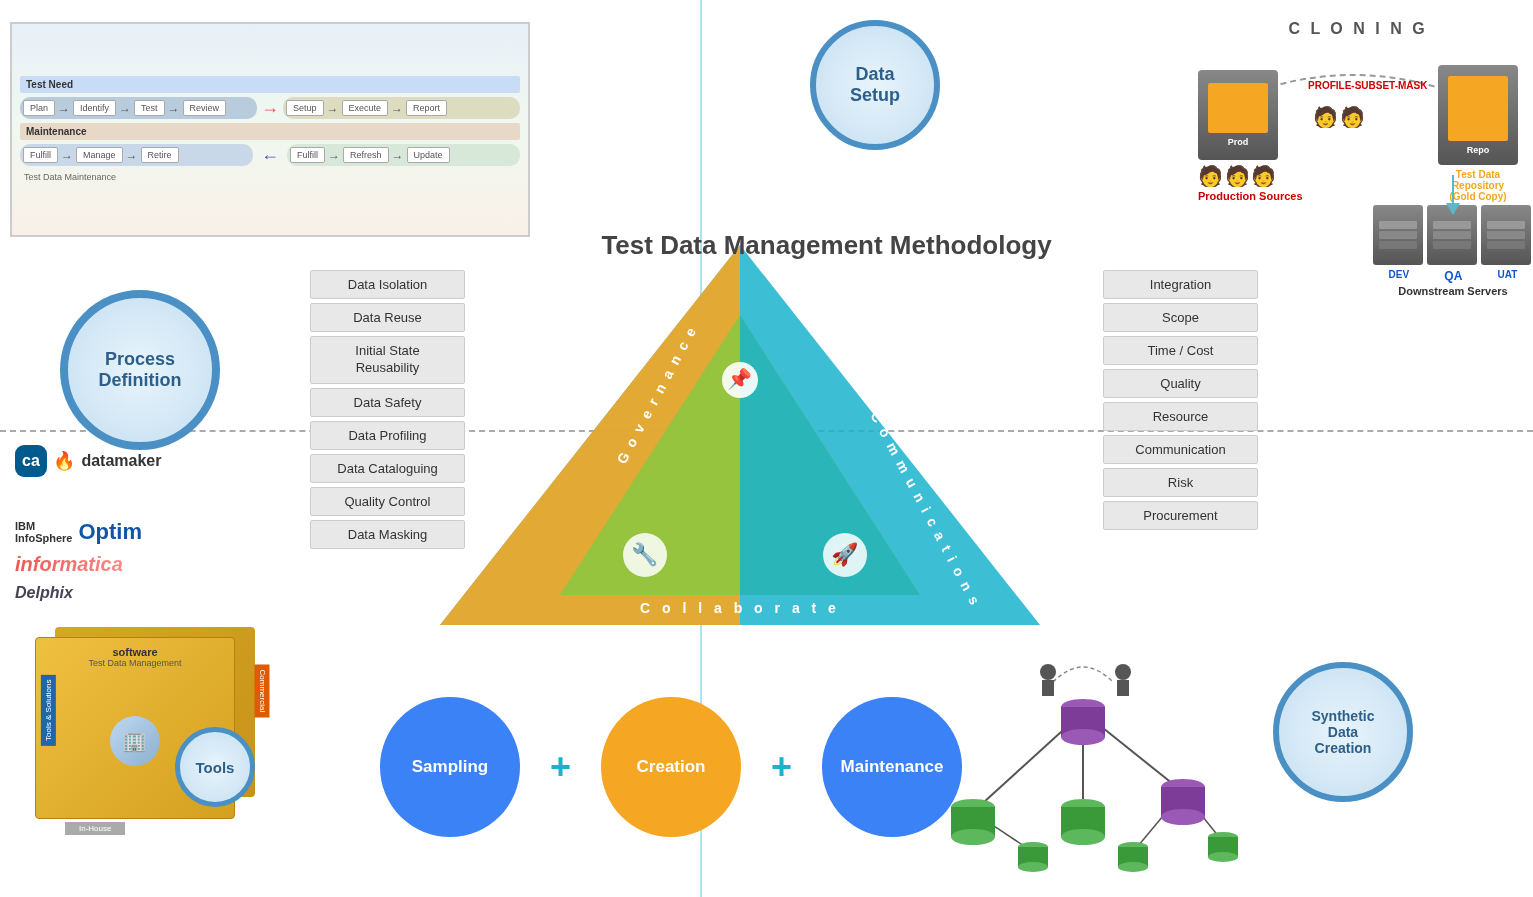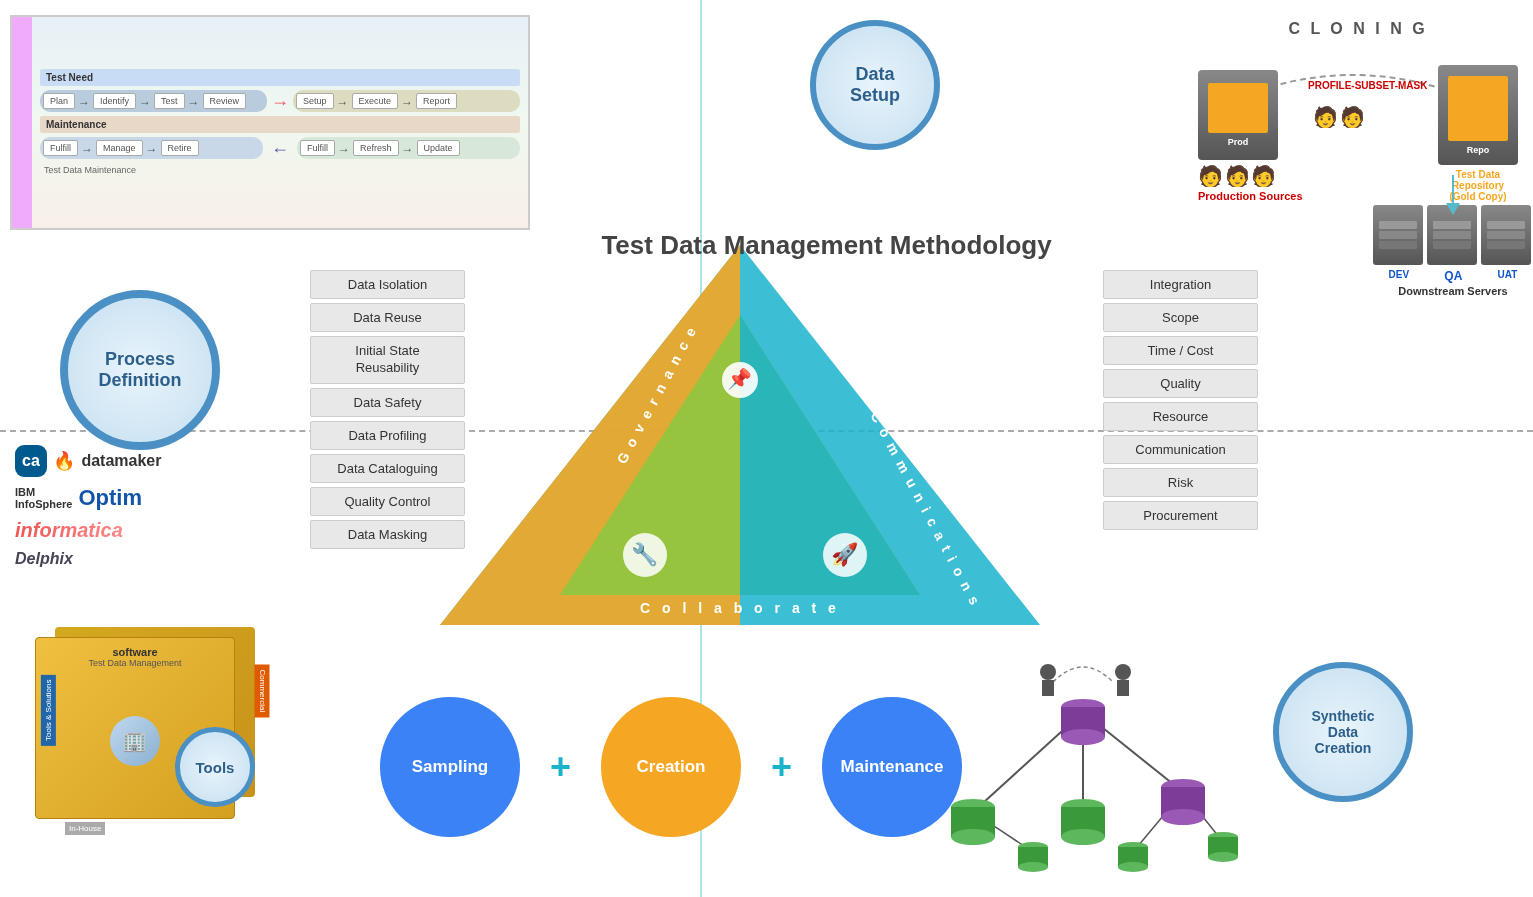--- a/index.html
+++ b/index.html
@@ -153,29 +153,28 @@
 
     .plus-sign {
       font-size: 36px;
       color: #1ab3cc;
       font-weight: bold;
     }
 
     
     .preview-box {
       position: absolute;
-      top: 15px;
+      top: 22px;
       left: 10px;
       width: 520px;
       height: 215px;
       border: 2px solid #ccc;
       background: #f0abfc;
       overflow: hidden;
       z-index: 20;
-      padding-left: 20px;
     }
 
     
     .synthetic-circle {
       position: absolute;
       bottom: 95px;
       right: 120px;
       width: 140px;
       height: 140px;
       border-radius: 50%;
@@ -492,21 +491,21 @@
   </div>
 
   <div class="logo-area">
 
     <div style="display:flex;align-items:center;gap:6px;">
       <div style="width:32px;height:32px;background:#005a8e;color:white;font-size:16px;font-weight:bold;display:flex;align-items:center;justify-content:center;border-radius:9px;">ca</div>
       <div style="font-size:18px;font-weight:bold;color:#e05a00;">🔥</div>
       <div style="font-size:16px;font-weight:bold;color:#333;">datamaker</div>
     </div>
 
-    <div style="display:flex;align-items:center;gap:6px;">
+    <div style="display:flex;align-items:center;gap:6px;margin-top:34px;">
       <div style="font-size:11px;font-weight:bold;color:#333;line-height:1.1;">IBM<br>InfoSphere</div>
       <div style="font-size:22px;font-weight:bold;color:#1155aa;">Optim</div>
     </div>
 
     <div style="display:flex;align-items:center;gap:6px;">
       <div style="font-size:20px;font-weight:bold;background:linear-gradient(to right,#e55,#f88);-webkit-background-clip:text;-webkit-text-fill-color:transparent;font-style:italic;">informatica</div>
     </div>
 
     <div style="display:flex;align-items:center;gap:6px;">
       <div style="font-size:16px;font-weight:bold;color:#445;font-style:italic;">Delphix</div>
@@ -519,21 +518,21 @@
       <div class="sw-box-front">
         <div class="sw-box-title">software</div>
         <div class="sw-box-subtitle">Test Data Management</div>
         <div style="flex:1;display:flex;align-items:center;justify-content:center;margin-top:4px;">
           <div style="width:50px;height:50px;background:linear-gradient(135deg,#c0d8f0,#8ab0d0);border-radius:50%;display:flex;align-items:center;justify-content:center;font-size:20px;">🏢</div>
         </div>
       </div>
 
       <div style="position:absolute;left:-58px;top:40px;background:#2266aa;color:white;font-size:8px;padding:3px 5px;transform:rotate(-90deg);transform-origin:right center;white-space:nowrap;">Tools &amp; Solutions</div>
       <div style="position:absolute;right:-40px;top:30px;background:#e05a00;color:white;font-size:8px;padding:3px 5px;transform:rotate(90deg);transform-origin:left center;white-space:nowrap;">Commercial</div>
-      <div style="position:absolute;bottom:-8px;left:30px;background:#aaa;color:white;font-size:8px;padding:2px 4px;white-space:nowrap;">In-House</div>
+      <div style="position:absolute;bottom:-8px;left:30px;background:#aaa;color:white;font-size:8px;padding:2px 14px;white-space:nowrap;">In-House</div>
 
       <div class="sw-circle-inside">
         <span>Tools</span>
       </div>
     </div>
   </div>
 
   <div class="cloning-area">
     <div class="cloning-label">C L O N I N G</div>
 

